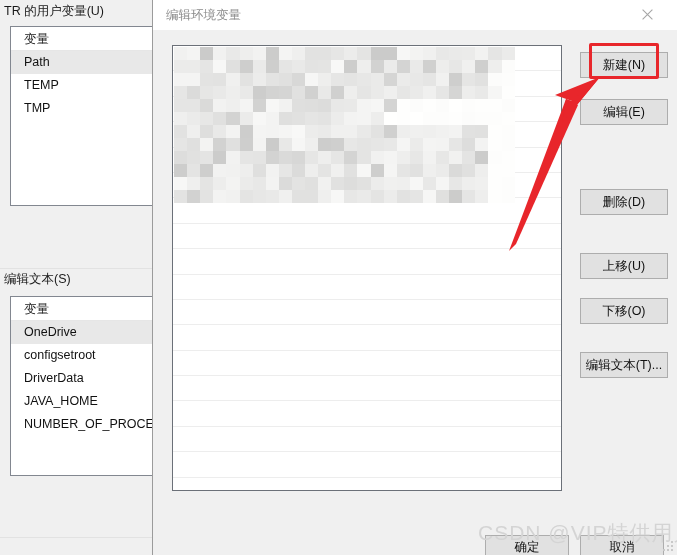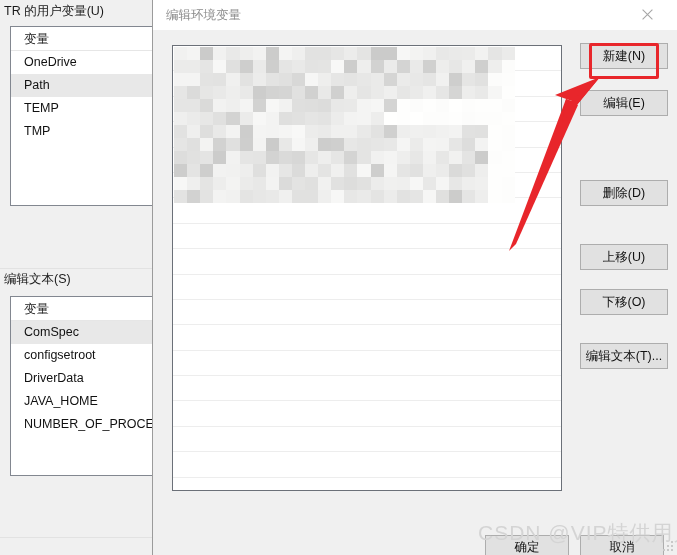--- a/index.html
+++ b/index.html
@@ -165,20 +165,21 @@
     display: flex;
     align-items: center;
     justify-content: center;
     white-space: nowrap;
     line-height: 1;
   }
   .btn-side {
     left: 427px;
     width: 88px;
     height: 26px;
+    margin-top: 9px;
   }
   .btn-bottom {
     width: 84px;
     height: 25px;
     top: 505px;
   }
 
   
   .hl-rect {
     position: absolute;
@@ -230,35 +231,34 @@
 <div id="screen">
 
   <div class="bg-window">
 
     <div class="bg-group-label" style="left:4px; top:3px;">
       <span>TR 的用户变量(U)</span>
     </div>
 
     <div class="bg-listbox" style="left:10px; top:26px; width:160px; height:180px;">
       <div class="bg-list-header">变量</div>
-      <div class="bg-list-row">OneDrive</div>
       <div class="bg-list-row selected">Path</div>
       <div class="bg-list-row">TEMP</div>
       <div class="bg-list-row">TMP</div>
     </div>
 
     <div class="bg-hline" style="left:0px; top:268px; width:152px;"></div>
 
     <div class="bg-group-label" style="left:4px; top:271px;">
       <span>编辑文本(S)</span>
     </div>
 
     <div class="bg-listbox" style="left:10px; top:296px; width:160px; height:180px;">
       <div class="bg-list-header">变量</div>
-      <div class="bg-list-row selected">ComSpec</div>
+      <div class="bg-list-row selected">OneDrive</div>
       <div class="bg-list-row">configsetroot</div>
       <div class="bg-list-row">DriverData</div>
       <div class="bg-list-row">JAVA_HOME</div>
       <div class="bg-list-row">NUMBER_OF_PROCESSO</div>
     </div>
 
     <div class="bg-hline" style="left:0px; top:537px; width:152px;"></div>
   </div>
 
   <div class="dialog">

